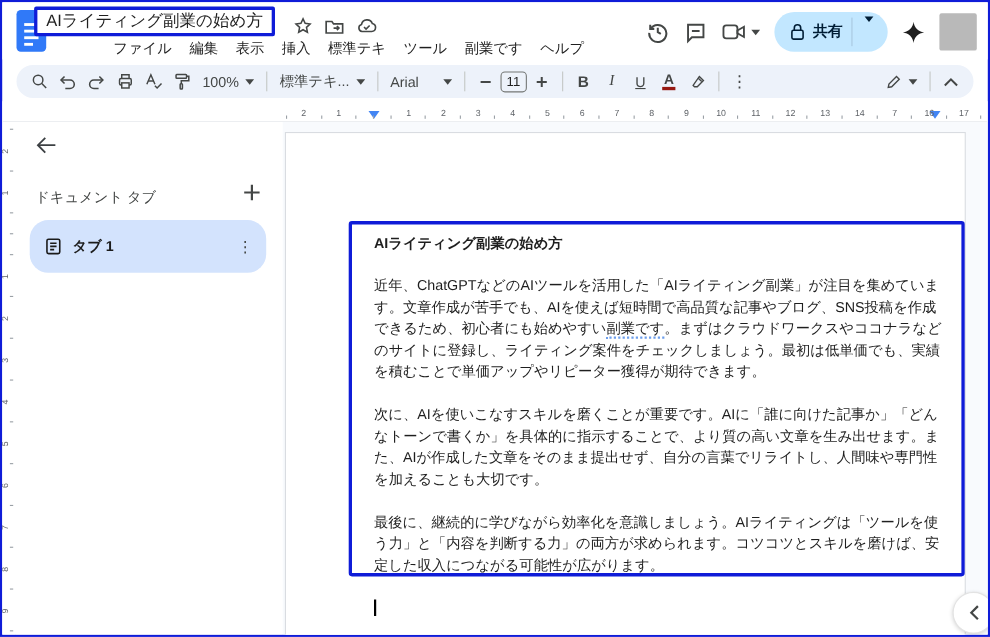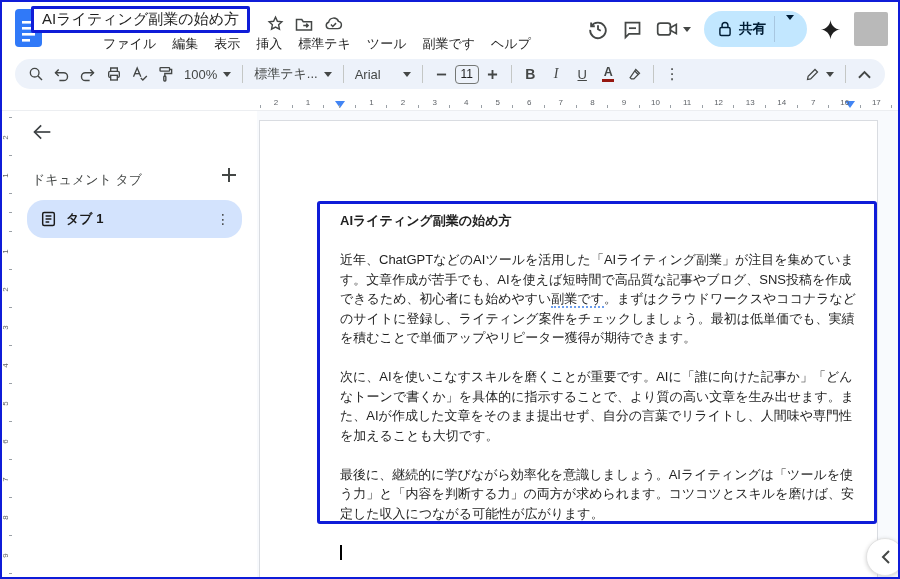--- a/index.html
+++ b/index.html
@@ -55,21 +55,21 @@
 
   .vruler{position:absolute;left:0;top:109px;width:12px;bottom:0;background:#fff;}
   .vruler .num{position:absolute;left:1px;transform:rotate(-90deg);font-size:8px;color:#5f6368;}
   .vruler .tick{position:absolute;right:2px;height:1px;width:3px;background:#9aa0a6;}
 
   
   .sidebar{position:absolute;left:12px;top:109px;width:243px;bottom:0;background:#fff;}
   .back-btn{position:absolute;left:18px;top:12px;color:#3c4043;cursor:pointer;}
   .sb-section{position:absolute;left:18px;top:60px;font-size:13px;color:#444746;}
   .sb-add{position:absolute;right:20px;top:56px;color:#444746;cursor:pointer;}
-  .tab-pill{position:absolute;left:13px;right:15px;top:89px;height:38px;border-radius:17px;background:var(--pill);display:flex;align-items:center;cursor:pointer;}
+  .tab-pill{position:absolute;left:13px;right:15px;top:89px;height:48px;border-radius:17px;background:var(--pill);display:flex;align-items:center;cursor:pointer;}
   .tab-pill .tico{margin-left:14px;color:#1b1b1b;}
   .tab-pill .tlbl{margin-left:10px;font-size:13px;font-weight:600;color:#1b1b1b;}
   .tab-pill .tdots{margin-left:auto;margin-right:12px;color:#444746;font-size:14px;cursor:pointer;}
   .sb-hint{position:absolute;left:18px;top:140px;width:204px;font-size:12px;font-style:italic;color:#757575;line-height:17px;}
 
   
   .canvas{position:absolute;left:255px;top:109px;right:0;bottom:0;background:var(--canvas);}
   .page{position:absolute;left:2px;top:9px;width:619px;height:470px;background:#fff;border:1px solid #d9dce1;}
   .doc-body{position:absolute;left:80px;top:90px;width:520px;font-size:13px;line-height:19.5px;color:var(--ink);}
   .doc-title{font-weight:700;margin-bottom:19.5px;}

